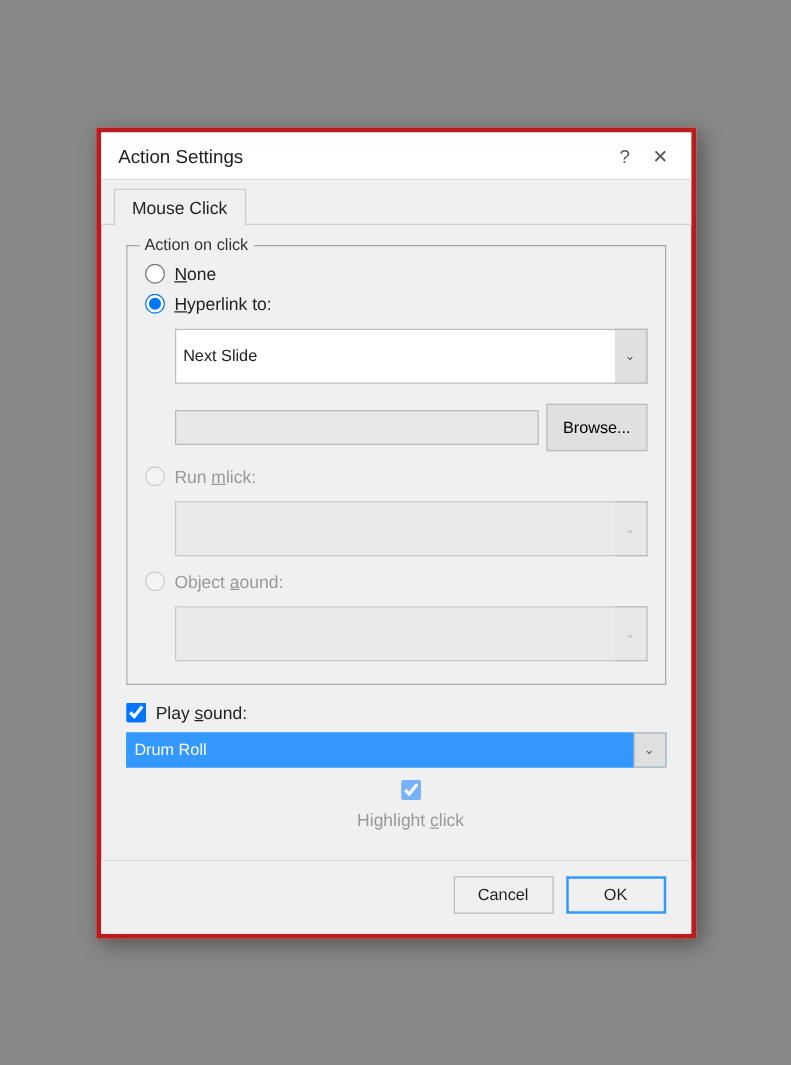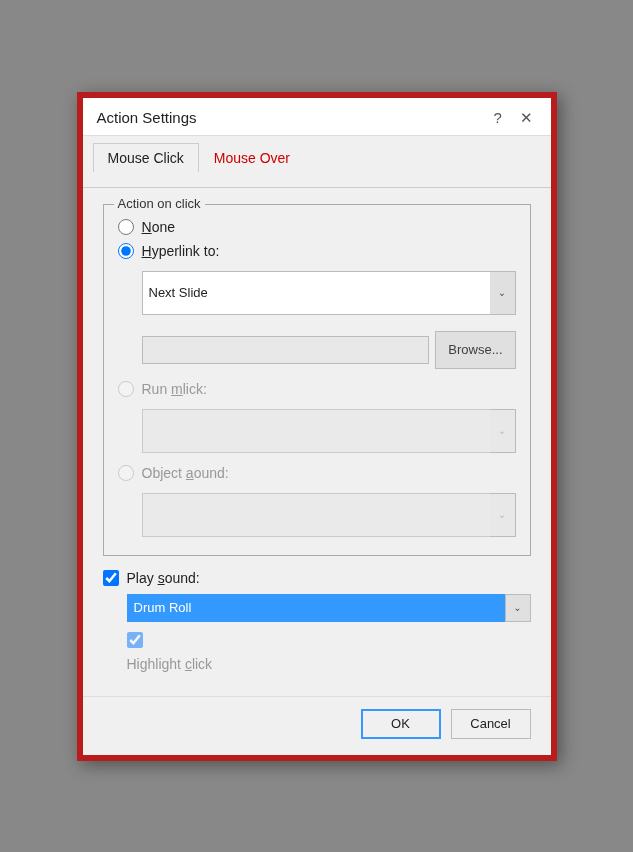--- a/index.html
+++ b/index.html
@@ -15,21 +15,21 @@
       display: flex;
       align-items: center;
       justify-content: center;
       width: 633px;
       height: 852px;
     }
 
     .dialog {
       background: #f0f0f0;
       width: 480px;
-      border: 6px solid #b91c1c;
+      border: 4px solid #b91c1c;
       box-shadow: 4px 4px 16px rgba(0,0,0,0.4);
     }
 
     .title-bar {
       background: #fff;
       padding: 10px 12px 8px 14px;
       display: flex;
       align-items: center;
       justify-content: space-between;
       border-bottom: 1px solid #ddd;
@@ -54,21 +54,21 @@
       font-size: 15px;
       color: #555;
       padding: 2px 6px;
       line-height: 1;
     }
 
     .tabs {
       display: flex;
       background: #f0f0f0;
       border-bottom: 1px solid #ccc;
-      padding: 16px 10px;
+      padding: 0 10px;
       padding-top: 6px;
     }
 
     .tab {
       padding: 6px 14px;
       cursor: pointer;
       border: 1px solid transparent;
       border-bottom: none;
       font-size: 13px;
       color: #222;
@@ -211,26 +211,27 @@
       font-size: 13px;
       color: #999;
     }
 
     .browse-btn {
       height: 38px;
       padding: 0 12px;
       background: #e0e0e0;
       border: 1px solid #bbb;
       font-size: 13px;
-      color: #404040;
+      color: #000000;
       cursor: default;
     }
 
     .checkbox-row {
       display: flex;
+      align-items: center;
       gap: 8px;
       margin-bottom: 8px;
     }
 
     .checkbox-row input[type="checkbox"] {
       width: 16px;
       height: 16px;
       cursor: pointer;
     }
 
@@ -238,21 +239,20 @@
       font-size: 13px;
       color: #222;
     }
 
     .checkbox-label.disabled {
       color: #999;
     }
 
     .sound-dropdown-wrapper {
       position: relative;
-      margin-left: 24px;
       margin-bottom: 10px;
     }
 
     .sound-dropdown-wrapper select {
       width: 100%;
       height: 28px;
       border: 1px solid #3399ff;
       background: #3399ff;
       padding: 2px 28px 2px 6px;
       font-size: 13px;
@@ -312,23 +312,20 @@
     <span class="title-bar-title">Action Settings</span>
     <div class="title-bar-actions">
       <button class="title-btn">?</button>
       <button class="title-btn close">✕</button>
     </div>
   </div>
 
   <div class="tabs">
     <div class="tab tab-mouse-click active">
       <span>Mouse Click</span>
-    </div>
-    <div class="tab tab-mouse-over">
-      <span>Mouse Over</span>
     </div>
   </div>
 
   <div class="content">
 
     <div class="fieldset">
       <span class="fieldset-legend">Action on click</span>
 
       <div class="radio-group">
 
@@ -421,16 +418,16 @@
     <div class="checkbox-row" style="margin-left:24px;flex-direction:column;">
       <input type="checkbox" checked="" id="highlightclick" style="opacity: 0.5;">
       <label class="checkbox-label disabled" for="highlightclick">
         <span>Highlight </span><span class="underline-char">c</span><span>lick</span>
       </label>
     </div>
 
   </div>
 
   <div class="footer">
+    <button class="footer-btn">Cancel</button>
     <button class="footer-btn ok">OK</button>
-    <button class="footer-btn">Cancel</button>
   </div>
 </div>
 
 </body></html>

